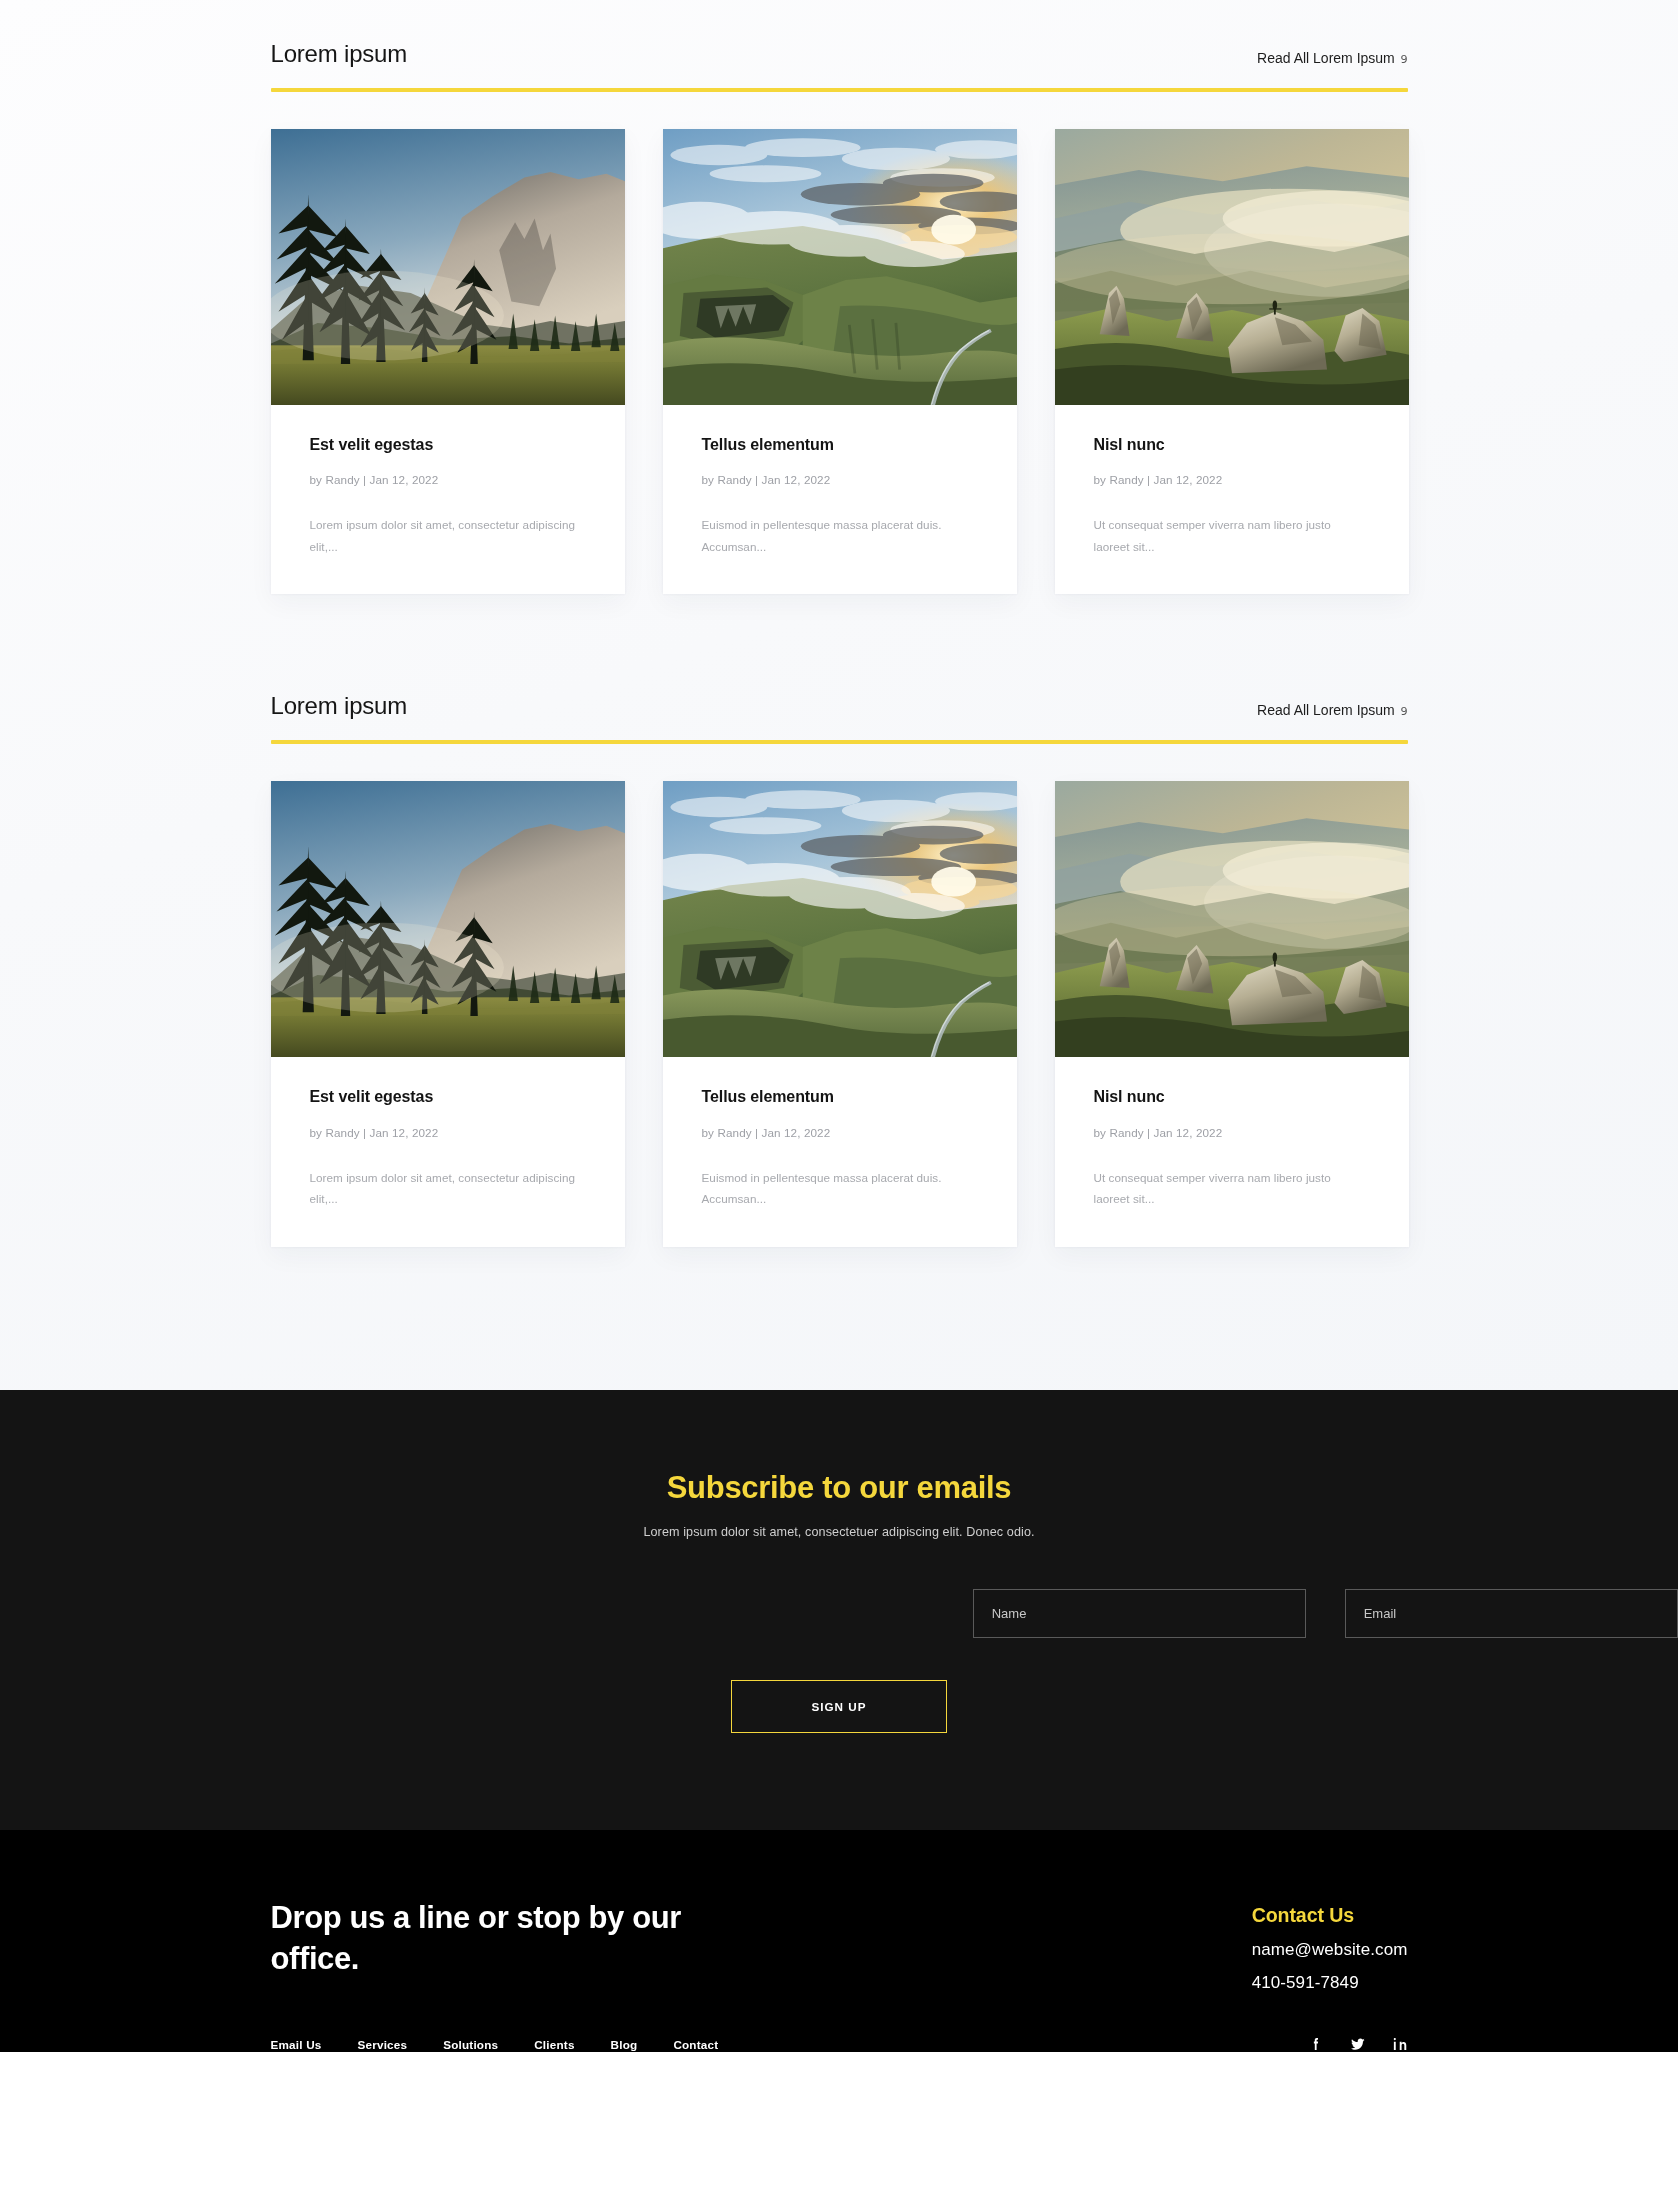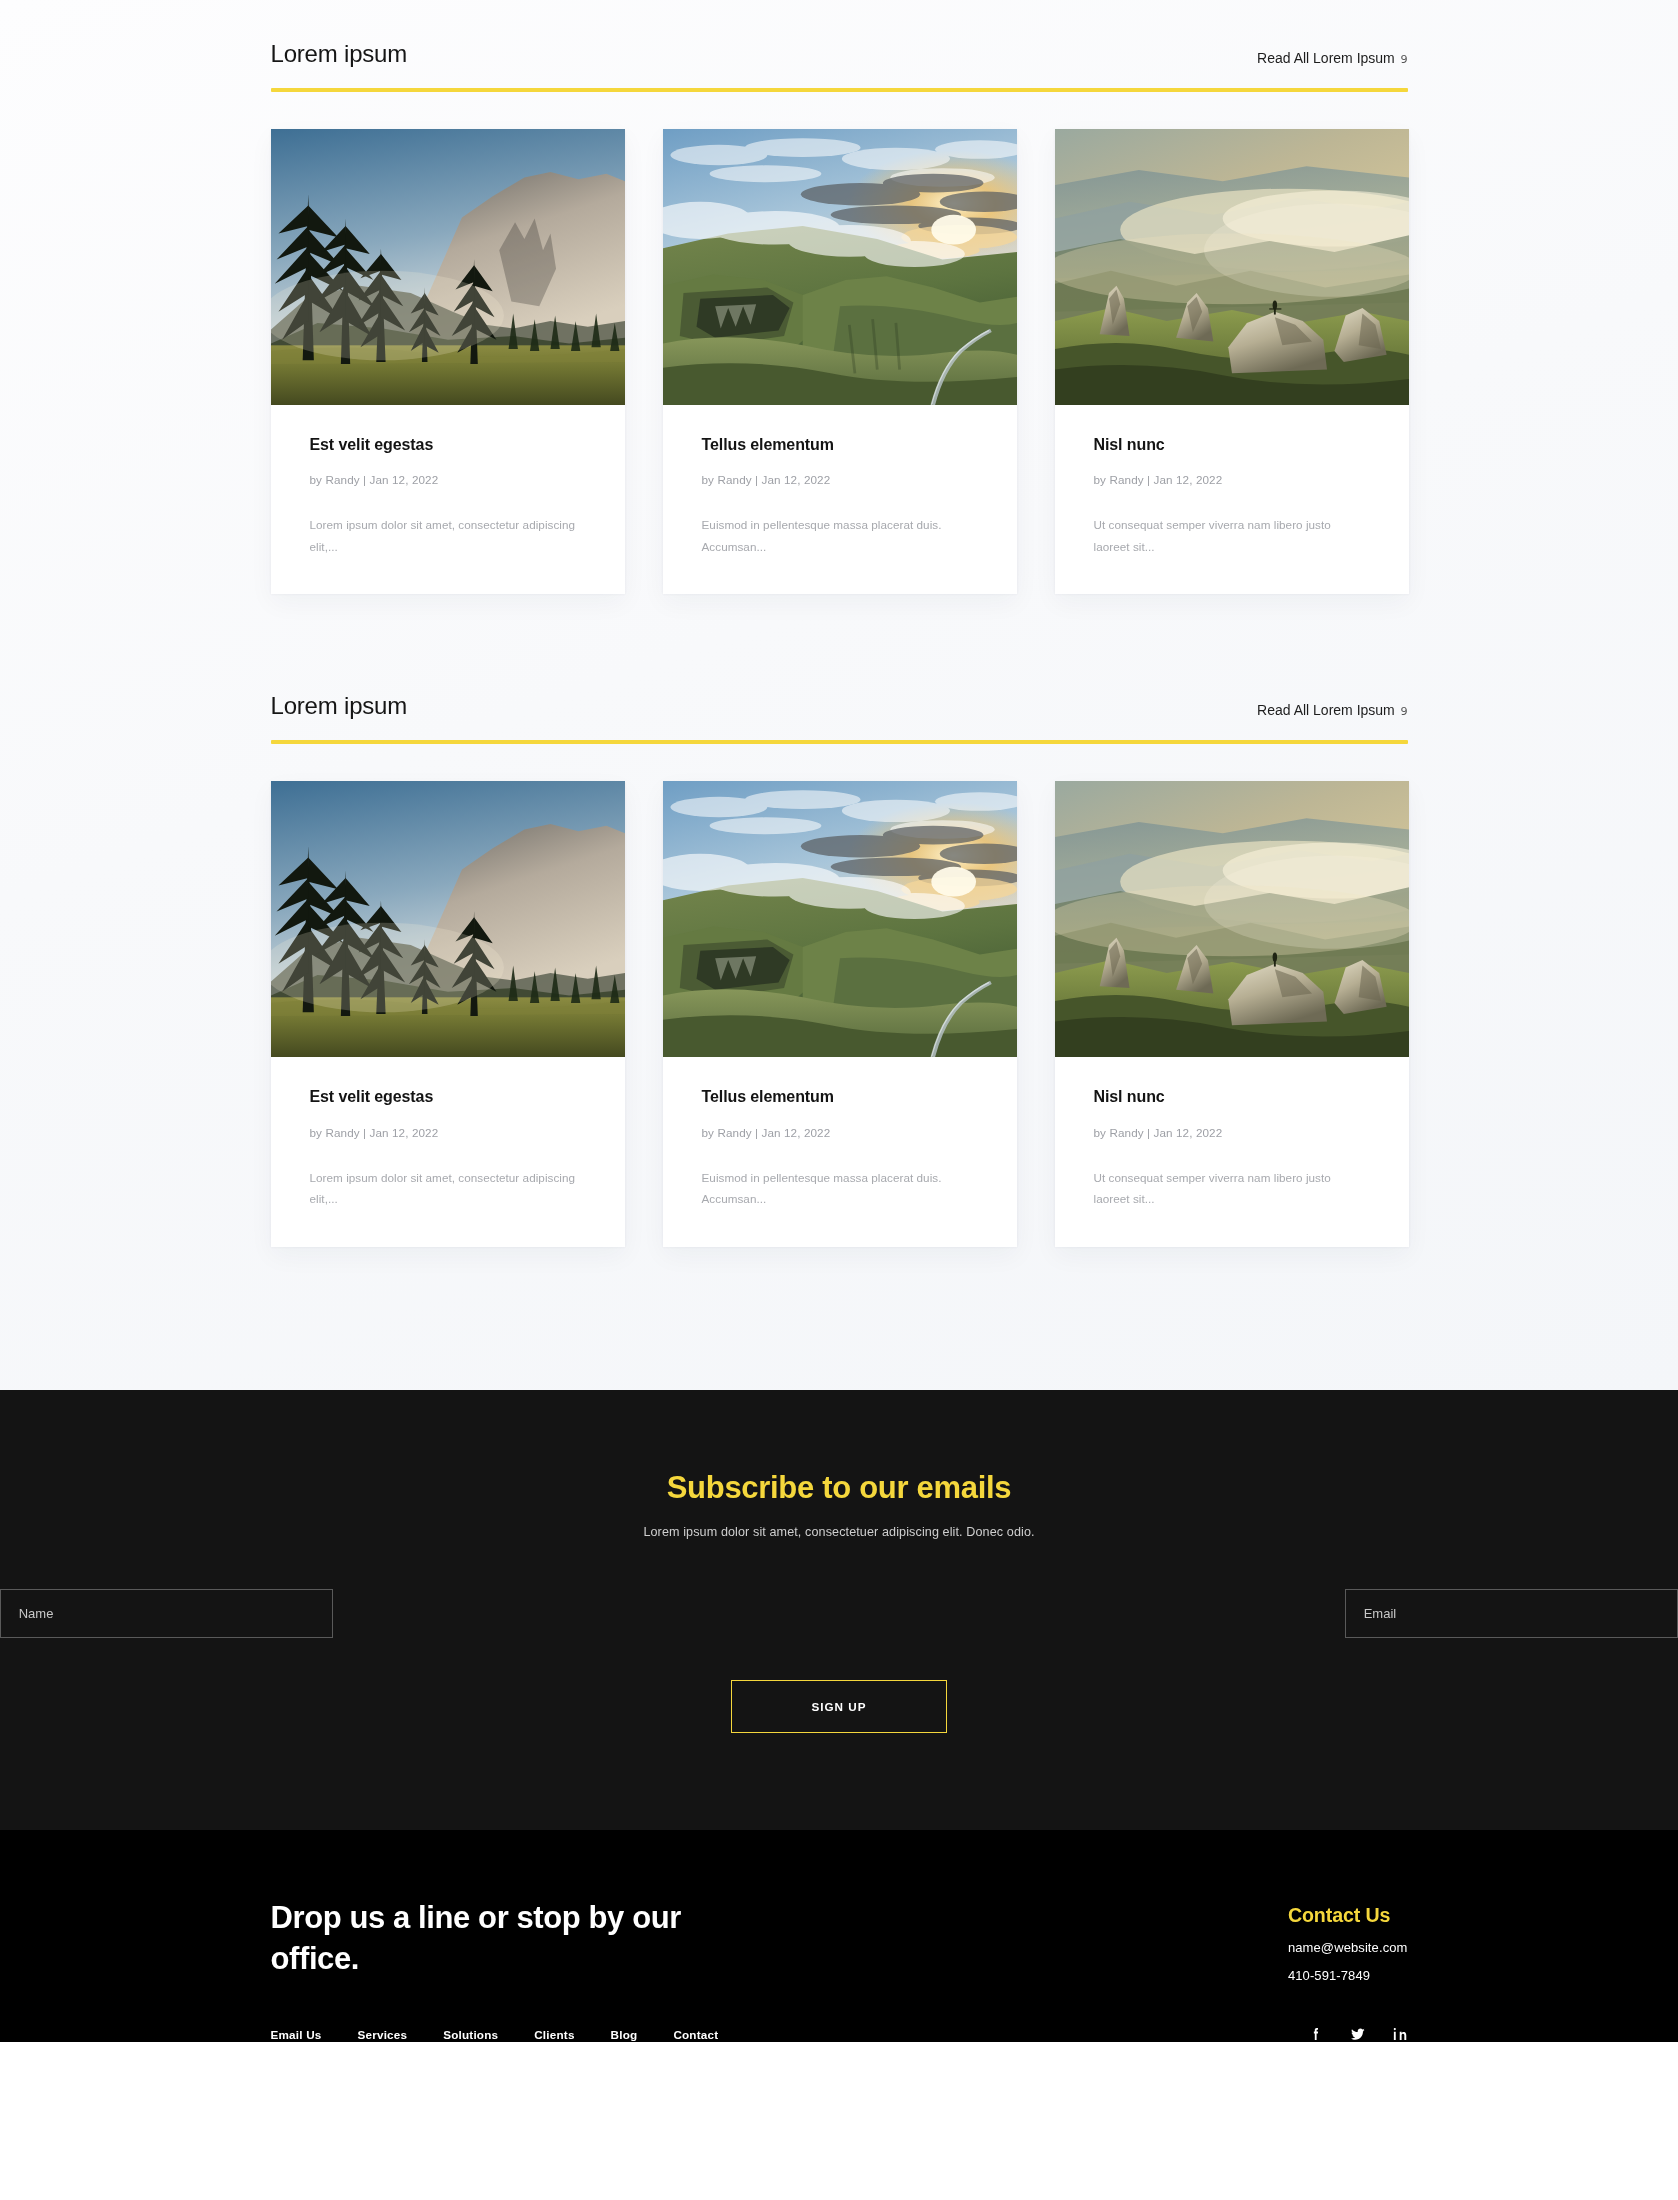--- a/index.html
+++ b/index.html
@@ -115,21 +115,21 @@
   }
   .subscribe p {
     margin-top:18.6px;
     font-size:12.6px;
     color:#cfcfcf;
     letter-spacing:0.1px;
   }
   .sub-form {
     margin-top:50px;
     display:flex;
-    justify-content:space-between;
+    justify-content:flex-end;
     gap:39px;
   }
   .sub-form input {
     width:333px;
     height:49px;
     background:transparent;
     border:0.9px solid #5a5a5a;
     color:#e9e9e9;
     font-size:13px;
     font-family:"Liberation Sans", sans-serif;
@@ -169,21 +169,21 @@
   }
   .contact-col { text-align:left; padding-top:7.5px; }
   .contact-title {
     font-size:19.6px;
     font-weight:700;
     color:#f5d73c;
     letter-spacing:-0.1px;
   }
   .contact-line {
     margin-top:13px;
-    font-size:13px;
+    font-size:17px;
     color:#ffffff;
     letter-spacing:0.1px;
   }
   .contact-line:first-of-type { margin-top:37px; }
 
   .footer-mid {
     display:flex;
     justify-content:space-between;
     align-items:center;
     margin-top:43px;

